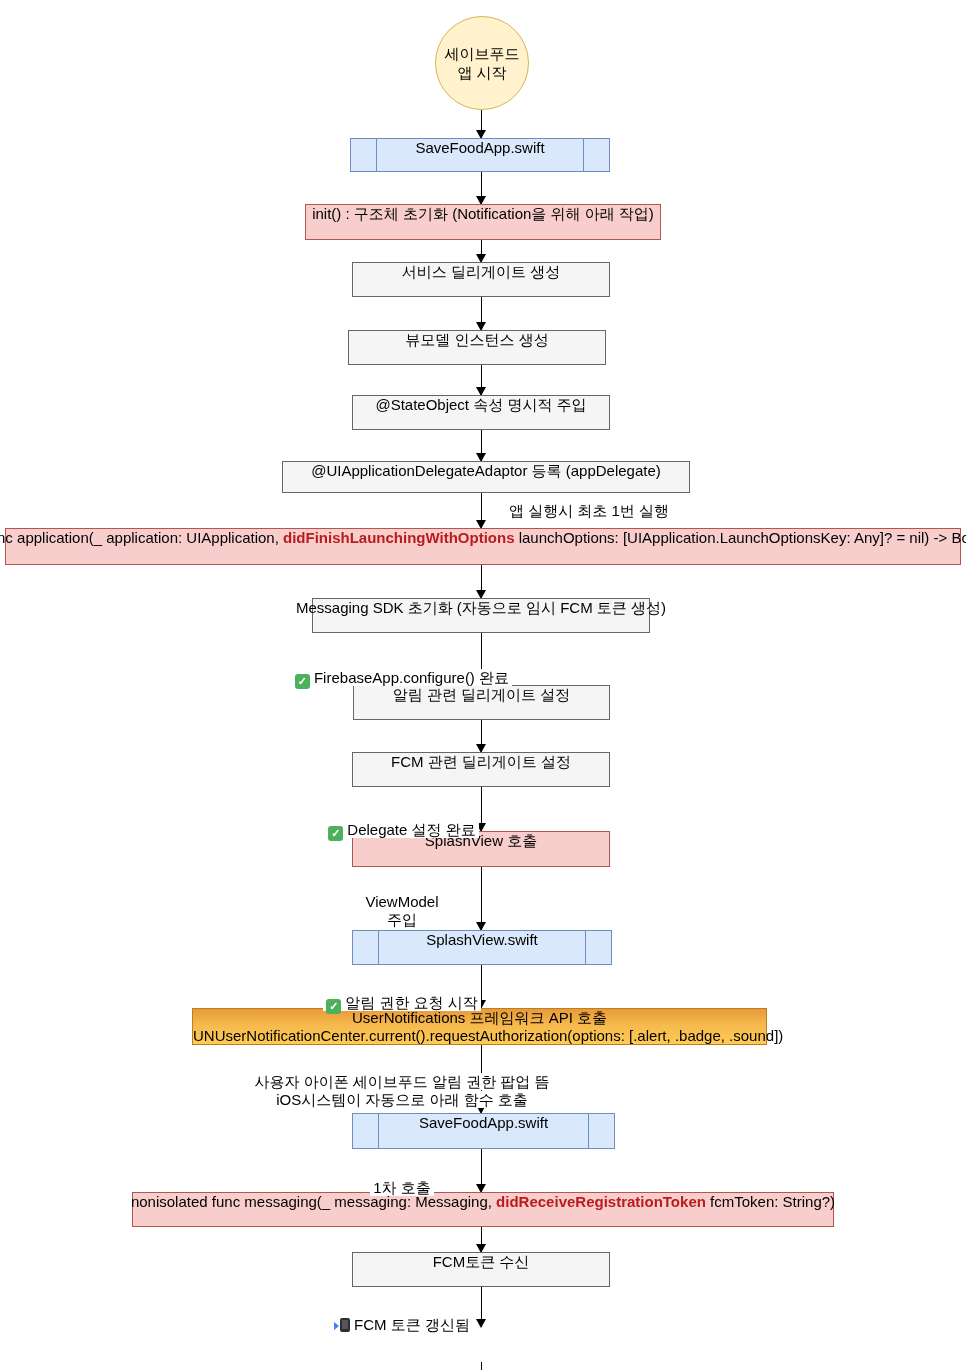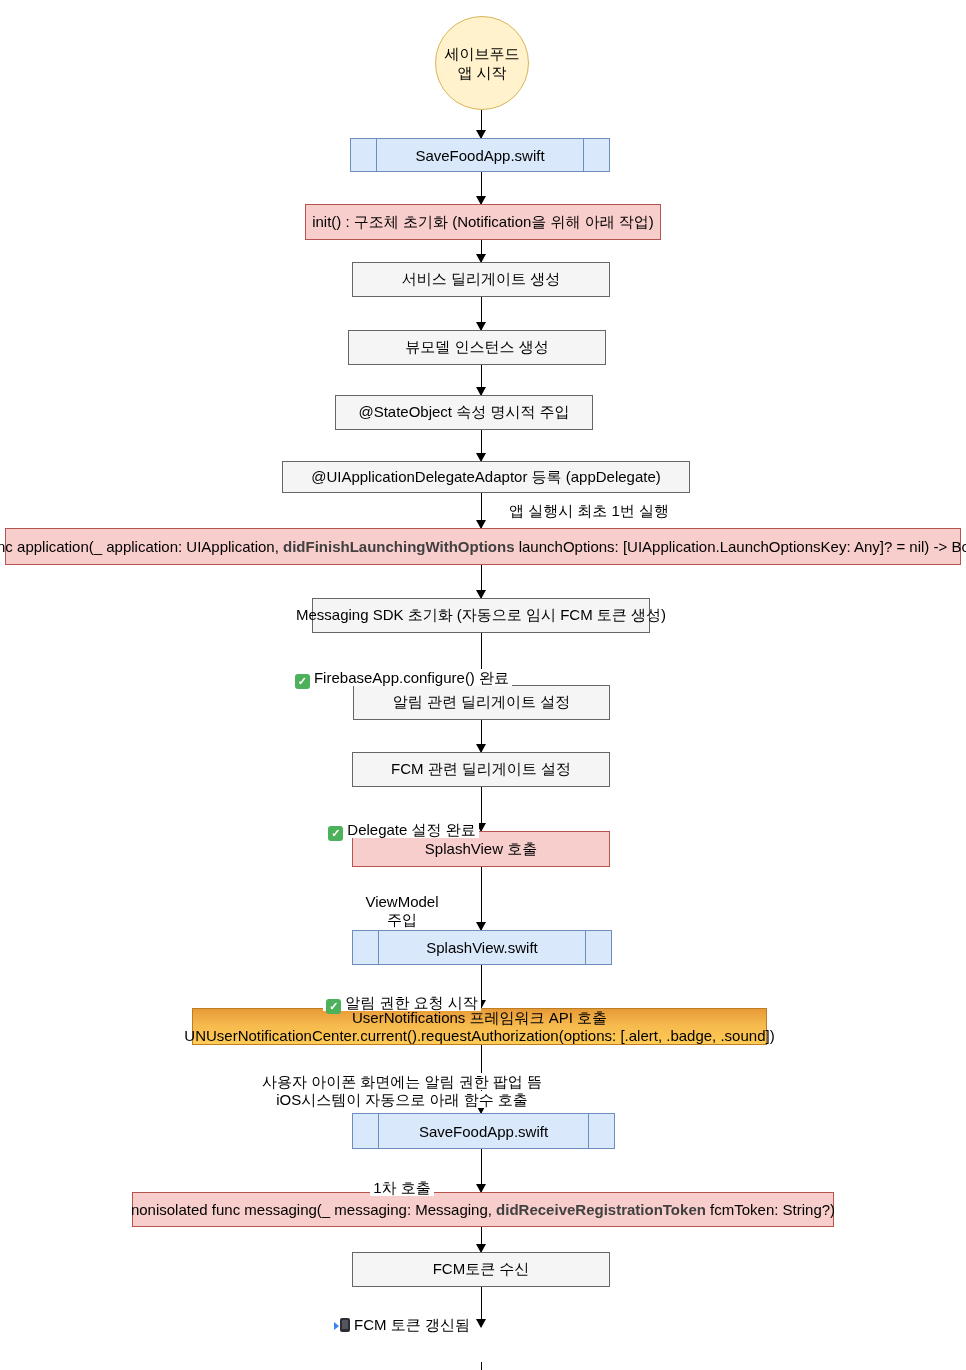--- a/index.html
+++ b/index.html
@@ -1,32 +1,32 @@
 <!DOCTYPE html>
 <html><head>
 <meta charset="utf-8">
 <style>
   html,body { margin:0; padding:0; background:#ffffff; }
   body { font-family:"Liberation Sans", sans-serif; color:#000; }
   #canvas { position:relative; width:966px; height:1370px; background:#fff; overflow:hidden; }
 
   
-  .node { position:absolute; box-sizing:border-box; display:flex; align-items:center;
+  .node { position:absolute; box-sizing:border-box; display:flex; 
           justify-content:center; text-align:center; font-size:15px; white-space:nowrap; }
   .start { background:#FFF2CC; border:1.5px solid #D6B656; border-radius:50%;
            flex-direction:column; line-height:19px; white-space:normal; }
   .file { background:#DAE8FC; border:1.5px solid #6C8EBF; }
   .file::before, .file::after { content:""; position:absolute; top:0; bottom:0;
            border-left:1.5px solid #6C8EBF; }
   .file::before { left:25px; } .file::after { right:25px; }
   .proc { background:#F5F5F5; border:1.5px solid #666666; }
   .alert { background:#F8CECC; border:1.5px solid #B85450; }
   .api  { background:linear-gradient(180deg,#E79A37 0%,#F6B94D 45%,#FFCB55 100%);
           border:1px solid #BD7E23; flex-direction:column; line-height:18px; }
-  .kw { color:#404040; font-weight:bold; }
+  .kw { color:#b91c1c; font-weight:bold; }
 
   
   .edge { position:absolute; left:481px; width:0; border-left:1.8px solid #000; }
   .ah { position:absolute; bottom:-1px; left:-5.9px; width:0; height:0;
         border-left:5px solid transparent; border-right:5px solid transparent;
         border-top:9px solid #000; }
 
   
   .elabel { position:absolute; font-size:15px; white-space:nowrap; }
   .elabel-c { left:16px; width:772px; text-align:center;margin-top:22px; }
@@ -120,21 +120,21 @@
   </div>
 
   <div class="node proc" style="left:352px;top:262px;width:258px;height:35px">
     <span>서비스 딜리게이트 생성</span>
   </div>
 
   <div class="node proc" style="left:348px;top:330px;width:258px;height:35px">
     <span>뷰모델 인스턴스 생성</span>
   </div>
 
-  <div class="node proc" style="left:335px;top:395px;width:258px;height:35px">
+  <div class="node proc" style="left:352px;top:395px;width:258px;height:35px">
     <span>@StateObject 속성 명시적 주입</span>
   </div>
 
   <div class="node proc" style="left:282px;top:461px;width:408px;height:32px">
     <span>@UIApplicationDelegateAdaptor 등록 (appDelegate)</span>
   </div>
 
   <div class="node alert" style="left:5px;top:528px;width:956px;height:37px">
     <span><span>func application(_ application: UIApplication, </span><span class="kw">didFinishLaunchingWithOptions</span><span> launchOptions: [UIApplication.LaunchOptionsKey: Any]? = nil) -&gt; Bool</span></span>
   </div>
@@ -192,21 +192,21 @@
   <div class="elabel elabel-c two-line" style="top:871px">
     <div><span class="bgw">ViewModel</span></div>
     <div><span class="bgw">주입</span></div>
   </div>
 
   <div class="elabel elabel-c" style="top:972px">
     <span class="bgw"><span class="check">✓</span><span>알림 권한 요청 시작</span></span>
   </div>
 
   <div class="elabel elabel-c two-line" style="top:1051px">
-    <div><span class="bgw">사용자 아이폰 화면에는 알림 권한 팝업 뜸</span></div>
+    <div><span class="bgw">사용자 아이폰 세이브푸드 알림 권한 팝업 뜸</span></div>
     <div><span class="bgw">iOS시스템이 자동으로 아래 함수 호출</span></div>
   </div>
 
   <div class="elabel elabel-c" style="top:1157px">
     <span class="bgw">1차 호출</span>
   </div>
 
   <div class="elabel elabel-c" style="top:1294px">
     <span class="bgw"><span class="phone"><span class="parrow"></span><span class="pbody"></span><span class="pscreen"></span></span><span>FCM 토큰 갱신됨</span></span>
   </div>

